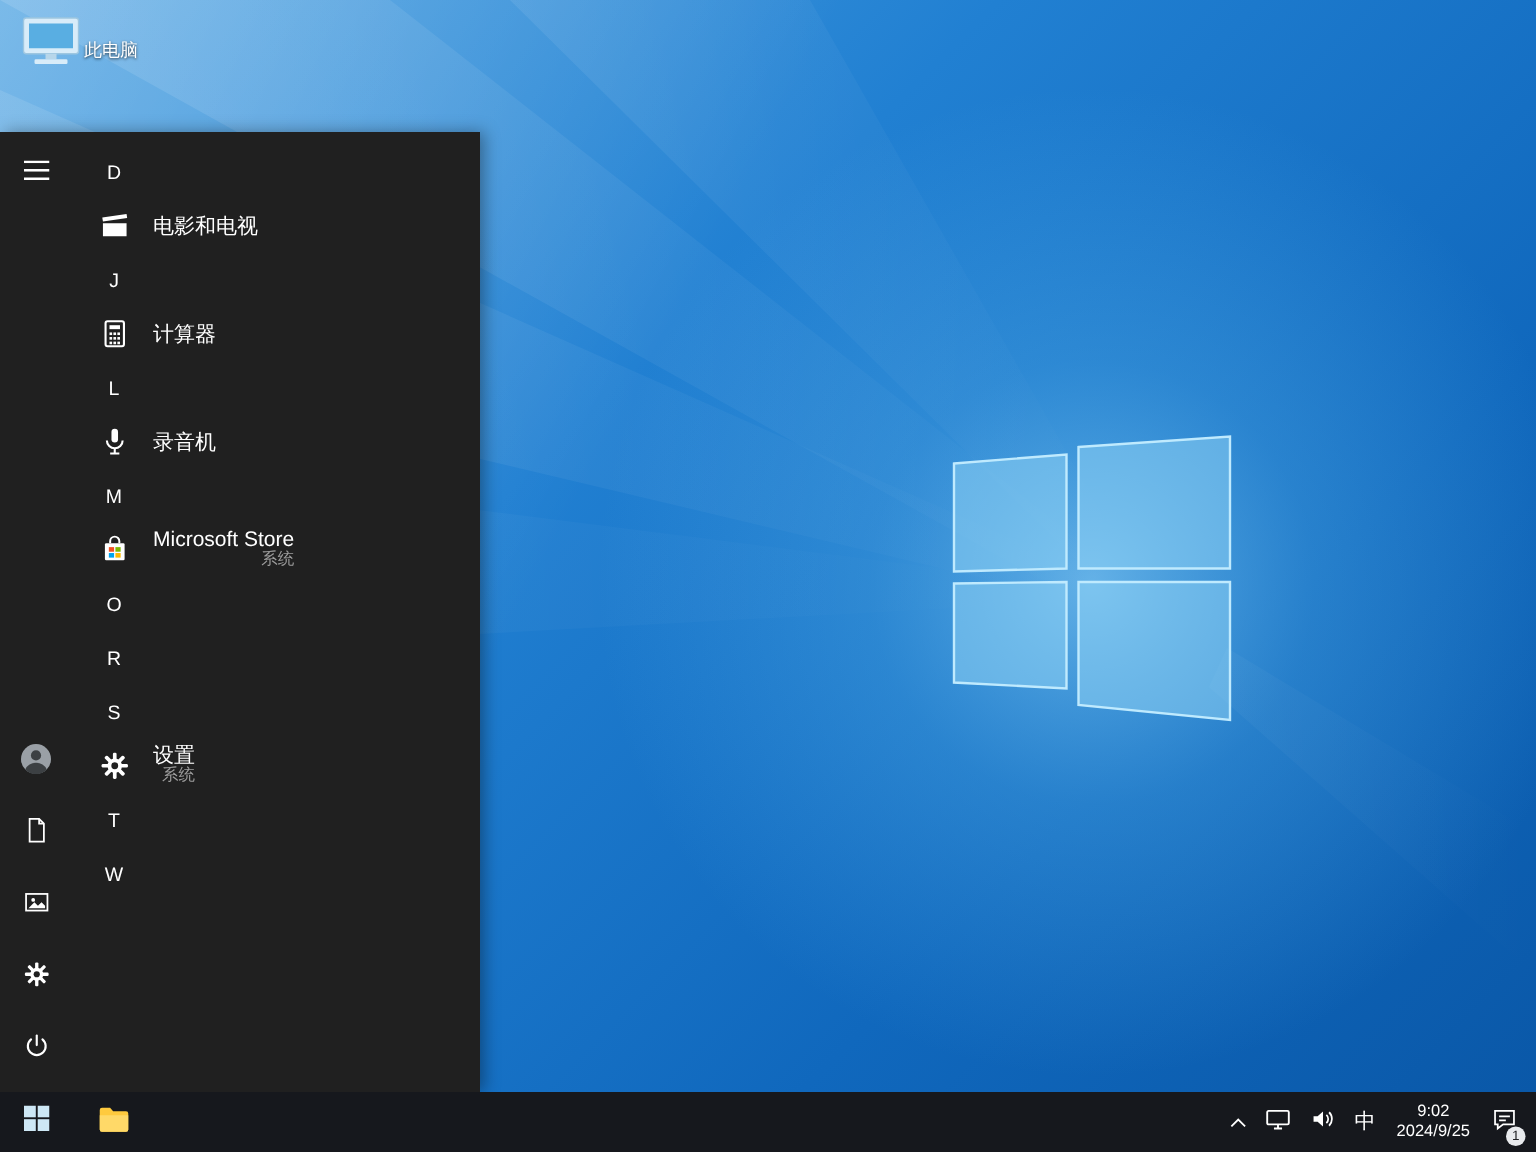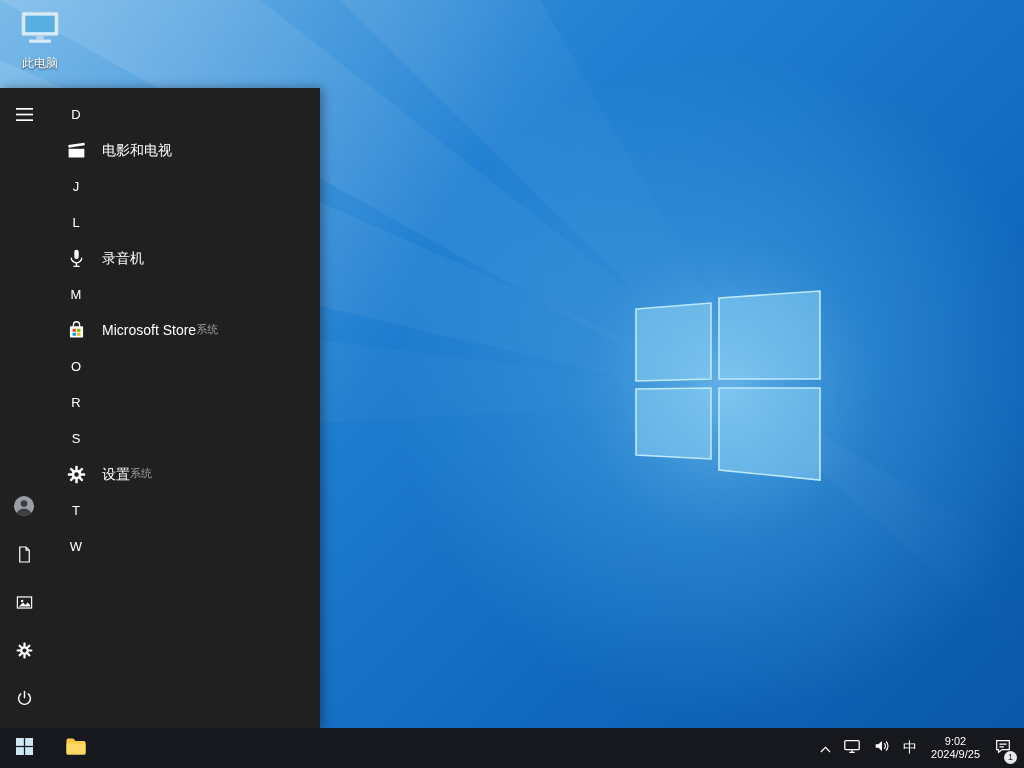--- a/index.html
+++ b/index.html
@@ -10,38 +10,38 @@
   
   .desktop { position:absolute; left:0; top:0; width:1024px; height:728px;
     background:
       linear-gradient(118deg, rgba(255,255,255,.25), rgba(255,255,255,0) 40%),
       linear-gradient(135deg, #4ea3e2 0%, #2180d2 38%, #1068bd 72%, #0a58a8 100%);
   }
   .wallpaper-fx { position:absolute; left:0; top:0; }
   .win-logo { position:absolute; left:632px; top:288px; }
 
   .desktop-icon { position:absolute; left:12px; top:10px; width:56px;
-    display:flex; flex-direction:column; align-items:center; cursor:pointer; }
+    display:flex; flex-direction:row; align-items:center; cursor:pointer; }
   .desktop-icon .cap { margin-top:4px; color:#fff; font-size:12px;
     text-shadow:0 1px 2px rgba(0,0,0,.75); white-space:nowrap; }
 
   
   .start-menu { position:absolute; left:0; top:88px; width:320px; height:640px;
     background:#202020; display:flex; z-index:5; box-shadow:3px 0 10px rgba(0,0,0,.35); }
   .rail { width:48px; display:flex; flex-direction:column; padding:4px 0; flex:none; }
   .rail-item { width:48px; height:48px; display:flex; align-items:center; justify-content:center; cursor:pointer; }
   .rail-bottom { margin-top:auto; }
   .app-list { flex:1; padding-top:8px; overflow:hidden; }
   .sm-row { height:36px; display:flex; align-items:center; padding-left:10px; cursor:default; }
   .sm-row.app { cursor:pointer; }
   .letter { width:36px; height:36px; display:flex; align-items:center; justify-content:center;
     color:#fff; font-size:13px; cursor:pointer; }
   .icon-box { width:36px; height:36px; display:flex; align-items:center; justify-content:center; flex:none; }
   .app-label { margin-left:8px; color:#fff; font-size:14px; line-height:15px; white-space:nowrap; }
-  .app-text { margin-left:8px; display:flex; flex-direction:row; justify-content:center;text-align:right; }
+  .app-text { margin-left:8px; display:flex; flex-direction:column; justify-content:center;text-align:right; }
   .app-text .app-label { margin-left:0; }
   .app-sub { color:#9d9d9d; font-size:11px; line-height:13px; }
   .row-chevron { margin-left:auto; margin-right:20px; display:flex; align-items:center; }
 
   
   .taskbar { position:absolute; left:0; bottom:0; width:1024px; height:40px;
     background:#16181d; display:flex; align-items:center; z-index:10; }
   .tb-start { width:48px; height:40px; display:flex; align-items:center; justify-content:center; cursor:pointer; }
   .tb-app { width:44px; height:40px; margin-left:6px; display:flex; align-items:center; justify-content:center; cursor:pointer; }
   .tray { margin-left:auto; display:flex; align-items:stretch; height:40px; padding-right:6px; }
@@ -180,20 +180,40 @@
               </g>
             </svg>
         </div>
         <div class="app-label">电影和电视</div>
       </div>
 
       <div class="sm-row">
         <div class="letter">J</div>
       </div>
 
+      <div class="sm-row app">
+        <div class="icon-box">
+          <svg viewBox="0 0 24 24" width="21">
+            <rect x="5" y="2.5" width="14" height="19" rx="1.5" fill="none" stroke="#fff" stroke-width="1.6"></rect>
+            <g fill="#fff">
+                <rect x="8" y="5.5" width="8" height="3"></rect>
+              <rect x="8" y="11" width="2" height="2"></rect>
+                <rect x="11" y="11" width="2" height="2"></rect>
+                <rect x="14" y="11" width="2" height="2"></rect>
+              <rect x="8" y="14.5" width="2" height="2"></rect>
+                <rect x="11" y="14.5" width="2" height="2"></rect>
+                <rect x="14" y="14.5" width="2" height="2"></rect>
+              <rect x="8" y="18" width="2" height="2"></rect>
+                <rect x="11" y="18" width="2" height="2"></rect>
+                <rect x="14" y="18" width="2" height="2"></rect>
+              </g>
+          </svg>
+        </div>
+        <div class="app-label">计算器</div>
+      </div>
 
       <div class="sm-row">
         <div class="letter">L</div>
       </div>
 
       <div class="sm-row app">
         <div class="icon-box">
           <svg viewBox="0 0 24 24" width="21">
             <rect x="9.5" y="2" width="5" height="10.5" rx="2.5" fill="#fff"></rect>
             <path d="M6 11a6 6 0 0 0 12 0" fill="none" stroke="#fff" stroke-width="1.6"></path>

